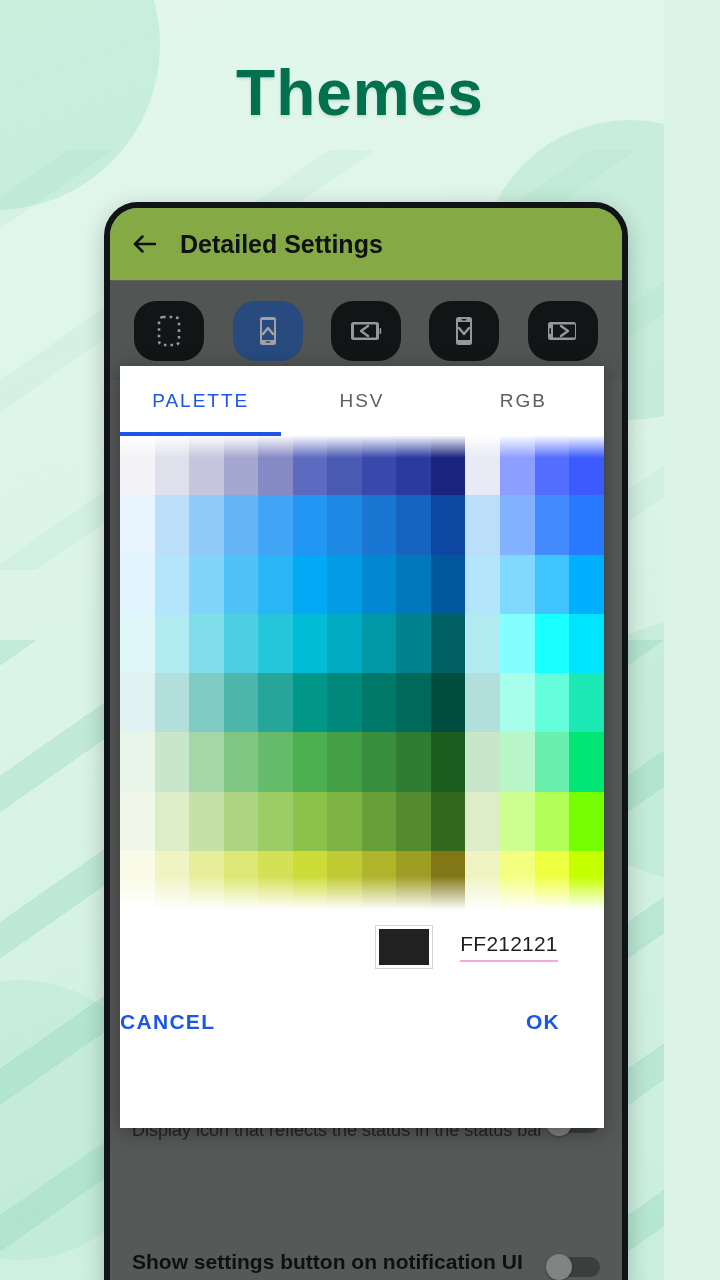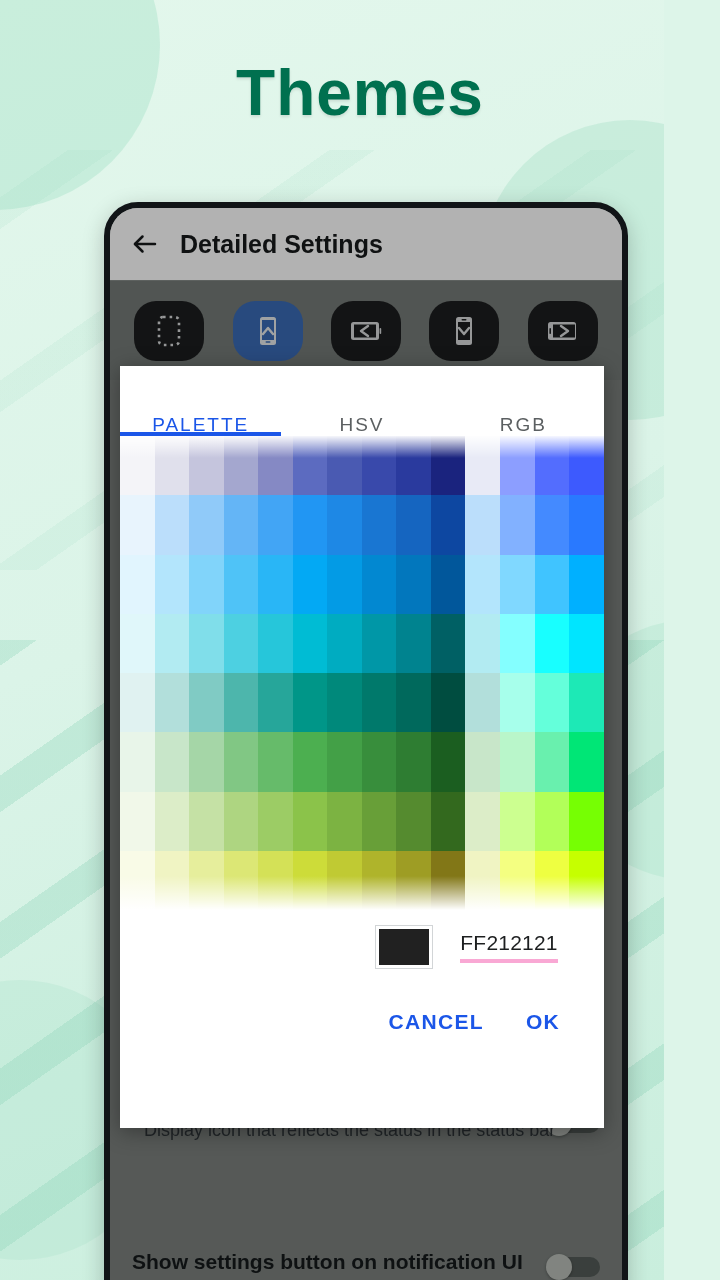--- a/index.html
+++ b/index.html
@@ -100,21 +100,21 @@
     inset: 0;
     overflow: hidden;
   }
 
   
   .appbar {
     position: absolute;
     left: 0; top: 0;
     width: 100%;
     height: 72px;
-    background: #ffffff;
+    background: #bef264;
     display: flex;
     align-items: center;
     padding-left: 20px;
     box-sizing: border-box;
   }
   .back-icon {
     width: 30px;
     height: 30px;
     position: relative;
     margin-right: 20px;
@@ -155,21 +155,21 @@
 
   
   .settings-list {
     position: absolute;
     left: 0; top: 172px;
     right: 0; bottom: 0;
     background: #7b807d;
   }
   .row-partial {
     position: absolute;
-    left: 12px; top: 740px;
+    left: 0; top: 740px;
     width: 100%;
     box-sizing: border-box;
     padding: 0 22px;
   }
   .row-sub {
     font-size: 18px;
     color: #30363a;
   }
   .row-block {
     position: absolute;
@@ -238,21 +238,21 @@
     width: 484px;
     height: 762px;
     background: #ffffff;
     box-shadow: 0 4px 20px rgba(0,0,0,0.35);
     overflow: hidden;
   }
 
   .tabs {
     display: flex;
     height: 70px;
-    align-items: flex-end;
+    align-items: center;
     position: relative;
   }
   .tab {
     flex: 1;
     text-align: center;
     font-size: 19px;
     letter-spacing: 2px;
     color: #5b5f61;
     font-weight: 500;
   }
@@ -356,31 +356,31 @@
     width: 56px;
     height: 42px;
     background: #212121;
     border: 3px solid #ffffff;
     box-shadow: 0 0 0 1px #d2d5d7;
     box-sizing: border-box;
   }
   .hex-field {
     margin-left: 28px;
     width: 98px;
-    border-bottom: 4px solid #f9a8d4;
+    border-bottom: 2px solid #f9a8d4;
     font-size: 21px;
     color: #1d1f20;
     padding-bottom: 4px;
     text-align: center;
     letter-spacing: 0.2px;
   }
 
   .actions {
     display: flex;
-    justify-content: flex-end;
+    justify-content: space-between;
     align-items: center;
     height: 76px;
     padding-right: 44px;
     gap: 42px;
   }
   .action-btn {
     font-size: 21px;
     font-weight: bold;
     letter-spacing: 1.3px;
     color: #1b56e8;

